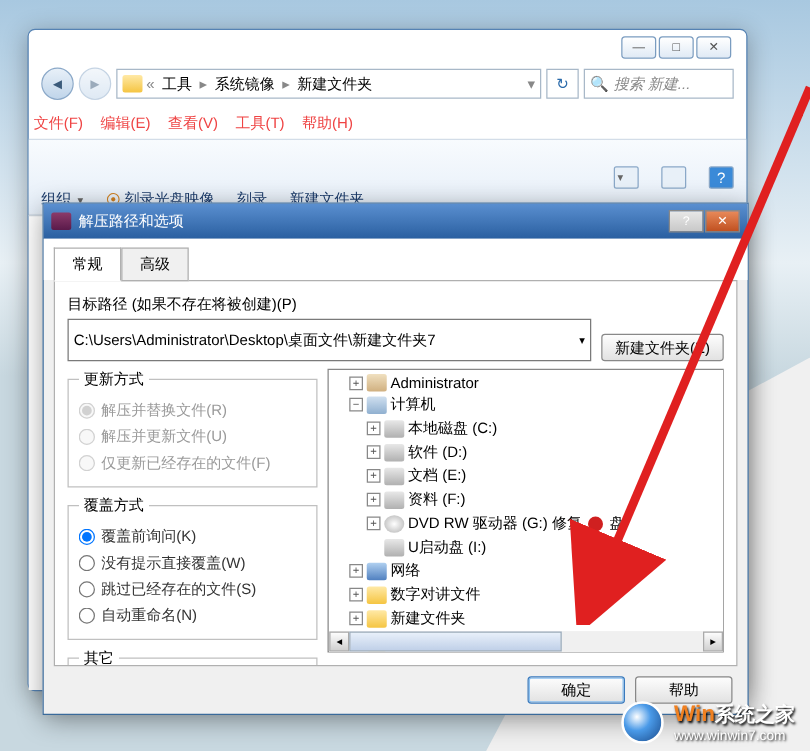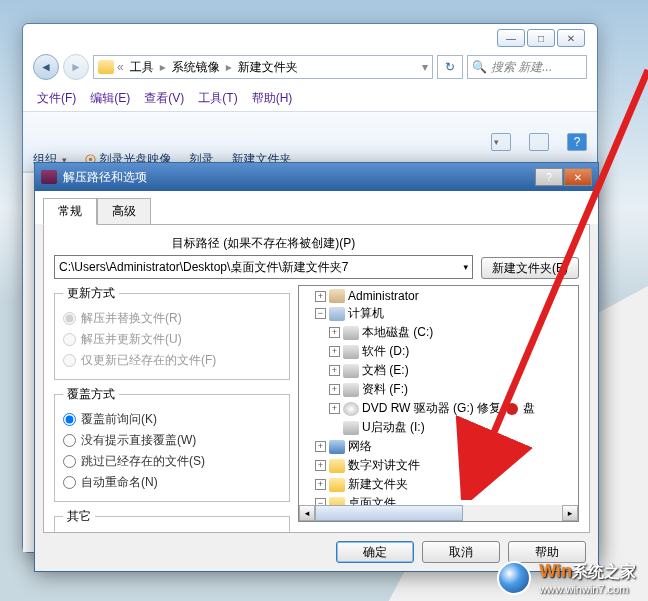--- a/index.html
+++ b/index.html
@@ -11,45 +11,45 @@
 .titlebar-controls { position: absolute; top: 5px; right: 12px; display: flex; gap: 2px; }
 .titlebar-controls span { width: 28px; height: 18px; border: 1px solid #7a9cc0; border-radius: 3px; background: linear-gradient(#fff,#e0eaf5); display: flex; align-items: center; justify-content: center; font-size: 10px; color: #555; cursor: pointer; }
 .nav-row { display: flex; align-items: center; padding: 8px 10px 6px; gap: 4px; margin-top: 22px; }
 .nav-btn { width: 26px; height: 26px; border-radius: 50%; background: linear-gradient(#e8f0f8,#c0d5ea); border: 1px solid #8aa8c8; display: flex; align-items: center; justify-content: center; color: #3a5a7a; }
 .addr-bar { flex: 1; height: 24px; border: 1px solid #a8b8c8; background: #fff; display: flex; align-items: center; padding: 0 4px; gap: 3px; }
 .folder-ico { width: 16px; height: 14px; background: linear-gradient(#ffe9a6,#f5c542); border-radius: 2px; }
 .crumb { padding: 0 3px; }
 .chev { color: #888; }
 .refresh-btn { width: 26px; height: 24px; border: 1px solid #a8b8c8; background: #fff; display: flex; align-items: center; justify-content: center; color: #2a6aaa; }
 .search-box { width: 120px; height: 24px; border: 1px solid #a8b8c8; background: #fff; padding: 0 4px; display: flex; align-items: center; color: #888; gap: 4px; }
-.menu-row { display: flex; gap: 14px; padding: 4px 14px; color: #4c1d95; }
+.menu-row { display: flex; gap: 14px; padding: 4px 4px; color: #ef4444; }
 .toolbar-row { display: flex; align-items: center; gap: 18px; padding: 3px 10px; background: linear-gradient(#f8fbfe,#e5eef8); border-top: 1px solid #d3dde8; border-bottom: 1px solid #d3dde8; }
 .tb-item { display: flex; align-items: center; gap: 3px; color: #1a3a6a; margin-top: 36px; }
 .tb-drop::after { content: "▾"; font-size: 9px; margin-left: 2px; color: #666; }
 .tb-spacer { flex: 1; }
 .tb-icon { width: 20px; height: 18px; border: 1px solid #8aa8c8; border-radius: 2px; background: #e8f0f8; }
 
 .dialog { position: absolute; top: 162px; left: 34px; width: 565px; height: 410px; background: #f0f0f0; border: 1px solid #3a6a9a; box-shadow: 0 4px 20px rgba(0,0,0,0.4); display: flex; flex-direction: column; }
 .dlg-titlebar { height: 28px; background: linear-gradient(#5a8fd0,#2a5fa0); display: flex; align-items: center; padding: 0 6px; color: #fff; }
 .dlg-titlebar .ticon { width: 16px; height: 14px; background: linear-gradient(#8b3a6a,#5a1a4a); margin-right: 6px; border-radius: 2px; }
 .dlg-controls { margin-left: auto; display: flex; }
 .dlg-controls span { width: 28px; height: 18px; background: linear-gradient(#e8e8e8,#c8c8c8); border: 1px solid #888; margin-left: 1px; display: flex; align-items: center; justify-content: center; font-size: 10px; }
 .dlg-controls .close { background: linear-gradient(#e88a5a,#c05020); color: #fff; }
 .tab-row { display: flex; padding: 6px 8px 0; background: #fff; }
 .tab { padding: 4px 14px; border: 1px solid #b0b0b0; background: #f0f0f0; position: relative; top: 1px; }
 .tab.active { background: #fff; border-bottom: 1px solid #fff; }
 .dlg-body { flex: 1; background: #fff; margin: 0 8px; border: 1px solid #b0b0b0; padding: 10px; display: flex; flex-direction: column; gap: 6px; overflow: hidden; }
 .path-row { display: flex; align-items: flex-end; gap: 8px; }
-.path-left { flex: 1; text-align: center; }
+.path-left { flex: 1; }
 .path-label { margin-bottom: 3px; }
-.combo { width: 100%; height: 24px; border: 1px solid #7a7a7a; background: #fff; display: flex; align-items: center; padding: 0 4px; font-family: "SimSun"; }
+.combo { width: 100%; height: 34px; border: 1px solid #7a7a7a; background: #fff; display: flex; align-items: center; padding: 0 4px; font-family: "SimSun"; }
 .combo::after { content: "▾"; margin-left: auto; font-size: 9px; }
 .win-btn { height: 22px; padding: 0 10px; border: 1px solid #888; background: linear-gradient(#fdfdfd,#e2e2e2); border-radius: 3px; white-space: nowrap; cursor: pointer; }
 .two-col { display: flex; gap: 8px; flex: 1; min-height: 0; }
-.left-col { width: 236px; display: flex; flex-direction: column; gap: 6px; }
+.left-col { width: 200px; display: flex; flex-direction: column; gap: 6px; }
 fieldset { border: 1px solid #c0c0c0; padding: 6px 8px 8px; }
 legend { padding: 0 4px; }
 .radio-row, .check-row { display: flex; align-items: center; gap: 5px; padding: 2px 0; color: #333; }
 .disabled { color: #9a9a9a; }
 input[type=radio], input[type=checkbox] { margin: 0; }
 .tree-pane { flex: 1; border: 1px solid #888; background: #fff; overflow: auto; font-family: "SimSun"; padding: 2px; position: relative; }
 .tree-row { display: flex; align-items: center; gap: 3px; padding: 1px 0; white-space: nowrap; }
 .tg { width: 11px; height: 11px; border: 1px solid #888; display: inline-flex; align-items: center; justify-content: center; font-size: 9px; line-height: 1; color: #555; cursor: pointer; }
 .ico { width: 16px; height: 14px; display: inline-block; }
 .ico.fold { background: linear-gradient(#ffe9a6,#f5c542); border-radius: 2px; }
@@ -270,21 +270,20 @@
           <span class="trk">
               <span class="th"></span>
             </span>
           <span class="ar">▸</span>
         </div>
       </div>
     </div>
   </div>
   <div class="dlg-footer">
     <button class="win-btn primary">确定</button>
-    <button class="win-btn">取消</button>
     <button class="win-btn">帮助</button>
   </div>
 </div>
 
 <div class="arrow">
   <svg viewBox="0 0 220 440">
     <defs>
         <marker id="ah" markerWidth="12" markerHeight="12" refX="6" refY="6" orient="auto">
           <path d="M0,0 L12,6 L0,12 Z" fill="#e02020"></path>
         </marker>

